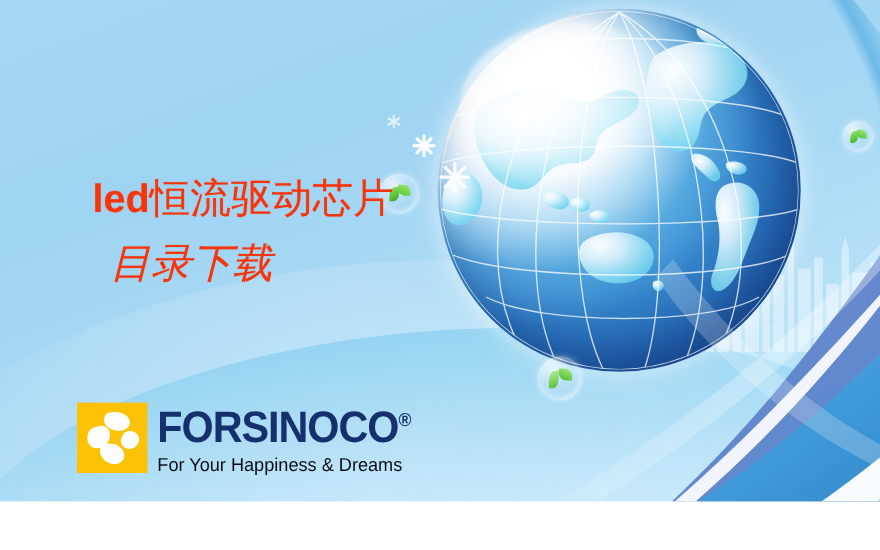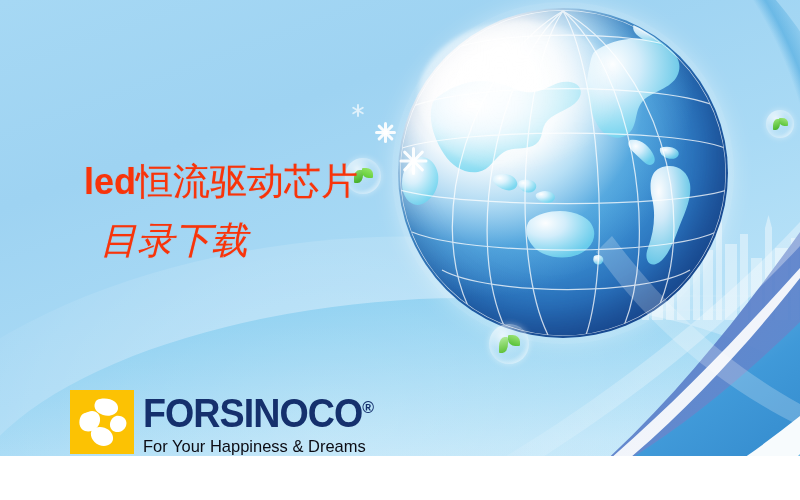--- a/index.html
+++ b/index.html
@@ -113,21 +113,21 @@
   #headline .line1 .latin{
     font-family:"Liberation Sans",sans-serif;
     font-weight:bold;font-size:36px;
   }
   #headline .line2{
     font-family:"Liberation Serif","DejaVu Serif",serif;
     font-size:37px;margin-left:16px;margin-top:12px;white-space:nowrap;font-style:italic;
   }
 
   
-  #logo{position:absolute;left:70px;top:390px;display:flex;align-items:flex-start;}
+  #logo{position:absolute;left:70px;top:366px;display:flex;align-items:flex-start;}
   #logo-mark{
     width:64px;height:64px;background:#fcc203;position:relative;flex:0 0 auto;
   }
   #logo-mark svg{position:absolute;inset:0;}
   #logo-text{margin-left:9px;padding-top:3px;}
   #brand{
     font-family:"Liberation Sans",sans-serif;
     font-weight:bold;
     font-size:40px;
     letter-spacing:-1px;

